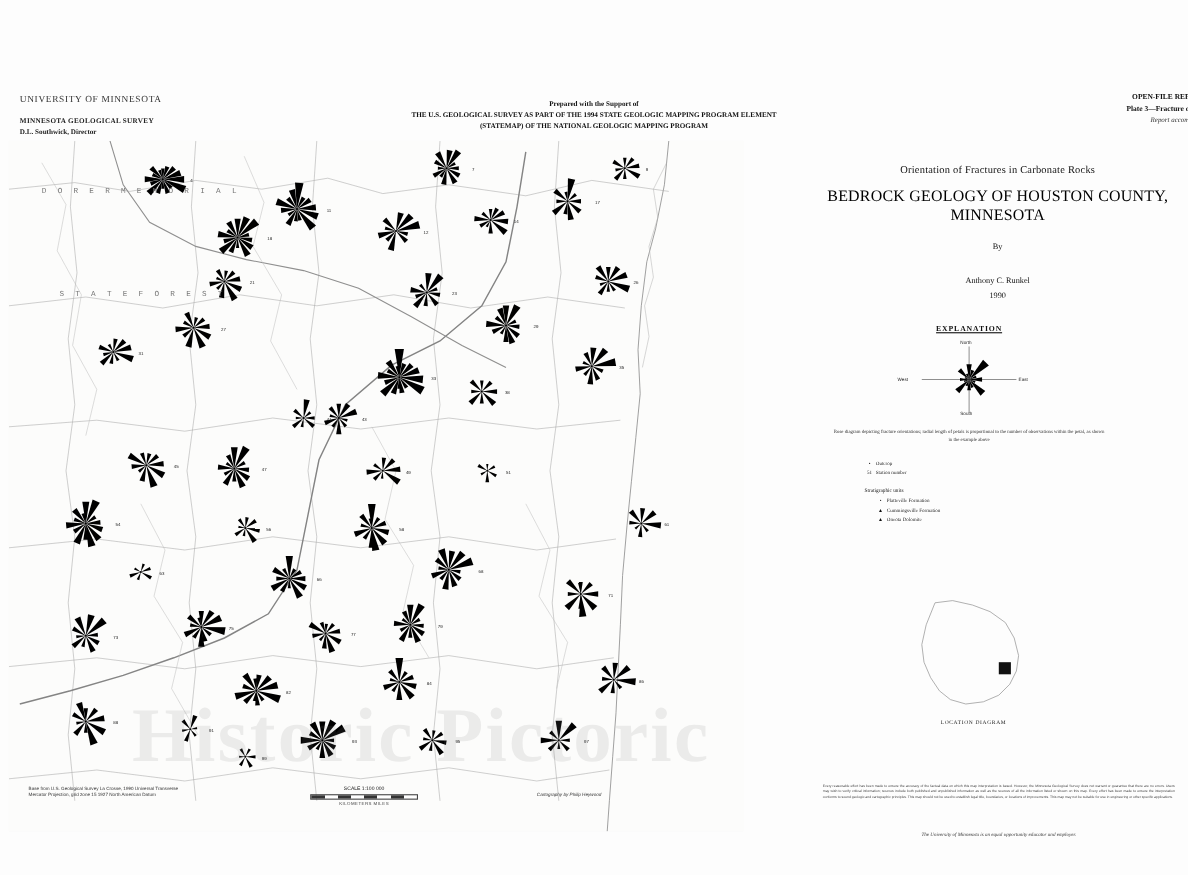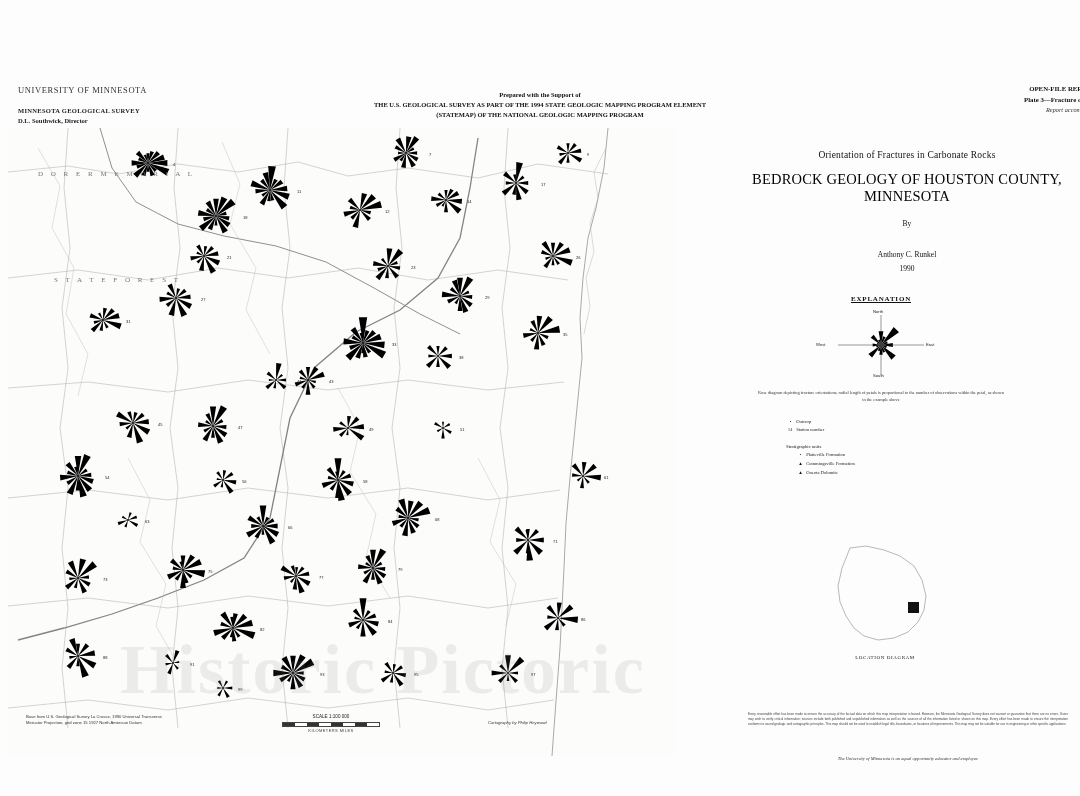--- a/index.html
+++ b/index.html
@@ -106,21 +106,21 @@
     margin: 3px auto 1px auto;
     width: 96px;
     height: 3px;
     border: .5px solid #444;
     background: linear-gradient(to right,#333 0 12px,#fff 12px 24px,#333 24px 36px,#fff 36px 48px,#333 48px 60px,#fff 60px 72px,#333 72px 84px,#fff 84px 96px);
   }
   .scale-units { font-size: 4px; color: #444; letter-spacing: .4px; }
 
   .forest-label {
     position: absolute;
-    font-family: Liberation Serif, serif;
+    font-family: Liberation Mono, monospace;
     font-size: 7px;
     letter-spacing: 3px;
     color: #777;
   }
 
   
   .right-col {
     position: absolute;
     left: 716px; top: 150px;
     width: 382px;
@@ -936,21 +936,21 @@
           <text x="95" y="530.5" font-size="4" font-family="&quot;Liberation Sans&quot;, sans-serif" fill="#222">88</text>
           <text x="182" y="537.5" font-size="4" font-family="&quot;Liberation Sans&quot;, sans-serif" fill="#222">91</text>
           <text x="312" y="547.5" font-size="4" font-family="&quot;Liberation Sans&quot;, sans-serif" fill="#222">93</text>
           <text x="406" y="547.5" font-size="4" font-family="&quot;Liberation Sans&quot;, sans-serif" fill="#222">95</text>
           <text x="523" y="547.5" font-size="4" font-family="&quot;Liberation Sans&quot;, sans-serif" fill="#222">97</text>
           <text x="230" y="562.5" font-size="4" font-family="&quot;Liberation Sans&quot;, sans-serif" fill="#222">99</text>
         </g>
     </svg>
 
     <div class="forest-label" style="left:30px; top:42px;">D   O   R   E   R     M   E   M   O   R   I   A   L</div>
-    <div class="forest-label" style="left:46px; top:148px;">S   T   A   T   E      F   O   R   E   S   T</div>
+    <div class="forest-label" style="left:46px; top:136px;">S   T   A   T   E      F   O   R   E   S   T</div>
 
     <div class="map-note base-note">Base from U.S. Geological Survey La Crosse, 1990
 Universal Transverse Mercator Projection, grid zone 15
 1927 North American Datum</div>
     <div class="map-note carto-note">Cartography by Philip Heywood</div>
 
     <div class="scale-box">
       <div>SCALE 1:100 000</div>
       <div class="scale-bar"></div>
       <div class="scale-units">KILOMETERS                      MILES</div>

